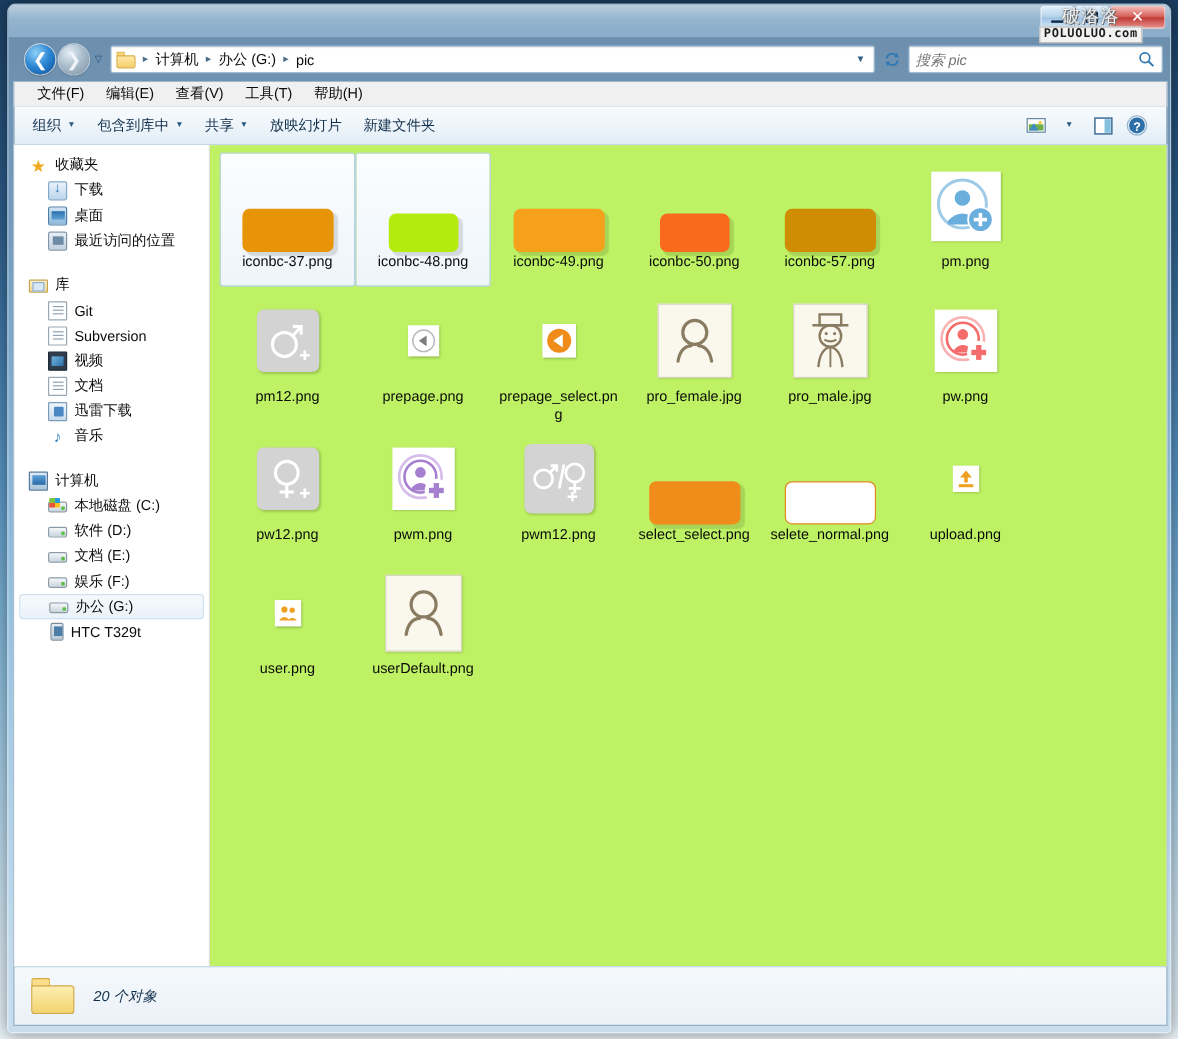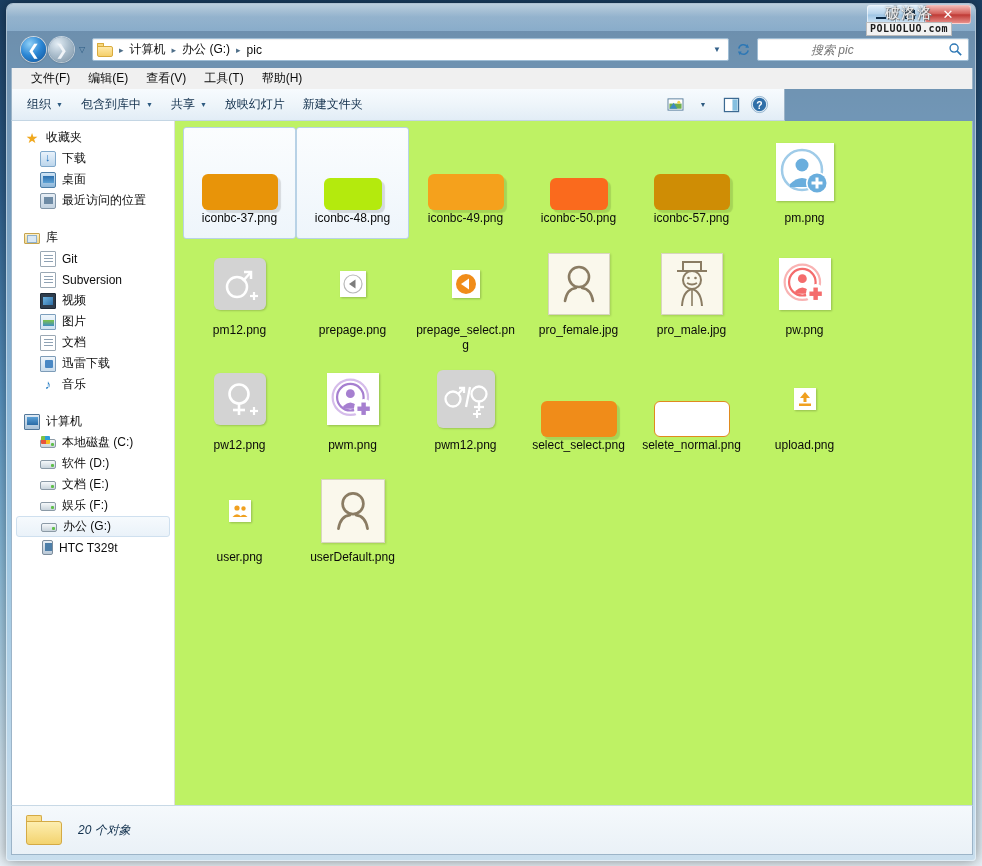--- a/index.html
+++ b/index.html
@@ -105,36 +105,36 @@
   .refreshbtn svg { display:block; }
   #searchbox {
     width: 212px; height: 23px; flex:none;
     background:#fff; border:1px solid #9fbdd5; border-radius:2px;
     display:flex; align-items:center; padding: 0 5px;
     box-shadow: inset 0 1px 1px rgba(0,0,0,0.07);
   }
   #searchbox input {
     border:none; outline:none; flex:1 1 auto; font-size:12px;
     font-family:"Liberation Sans",sans-serif; font-style:italic; color:#777;
-    background:transparent; min-width:0;margin-left:48px;
+    background:transparent; min-width:0;
   }
   .mag { flex:none; }
 
   
   #menubar {
     position:absolute; left:4px; top:64px; width:962px; height:21px;
     background:#f0f0f0;
     border-left:1px solid #9cb4c8; border-right:1px solid #9cb4c8;
     display:flex; align-items:center; padding-left: 10px; gap: 0px;
   }
   .menuitem { font-size:12px; color:#0c0c0c; padding: 2px 9px; cursor:default; }
 
   
   #toolbar {
-    position:absolute; left:4px; top:85px; width:774px; height:32px;
+    position:absolute; left:4px; top:85px; width:962px; height:32px;
     background: linear-gradient(180deg,#f7fbfe 0%,#eef5fa 50%,#e2edf6 100%);
     border-left:1px solid #9cb4c8; border-right:1px solid #9cb4c8;
     border-bottom:1px solid #c4d6e4;
     display:flex; align-items:center; padding: 0 6px;
   }
   .tbitem {
     font-size:12px; color:#12304d; padding: 4px 9px;
     display:flex; align-items:center; gap:5px; white-space:nowrap;
   }
   .caret { font-size:7px; color:#2d5a80; }
@@ -455,24 +455,20 @@
         </div>
         <div class="nav-row child">
           <span class="nav-icon ic-doc"></span>
           <span>Subversion</span>
         </div>
         <div class="nav-row child">
           <span class="nav-icon ic-vid"></span>
           <span>视频</span>
         </div>
         <div class="nav-row child">
-          <span class="nav-icon ic-pic"></span>
-          <span>图片</span>
-        </div>
-        <div class="nav-row child">
           <span class="nav-icon ic-doc"></span>
           <span>文档</span>
         </div>
         <div class="nav-row child">
           <span class="nav-icon ic-thunder"></span>
           <span>迅雷下载</span>
         </div>
         <div class="nav-row child">
           <span class="nav-icon ic-music">♪</span>
           <span>音乐</span>

